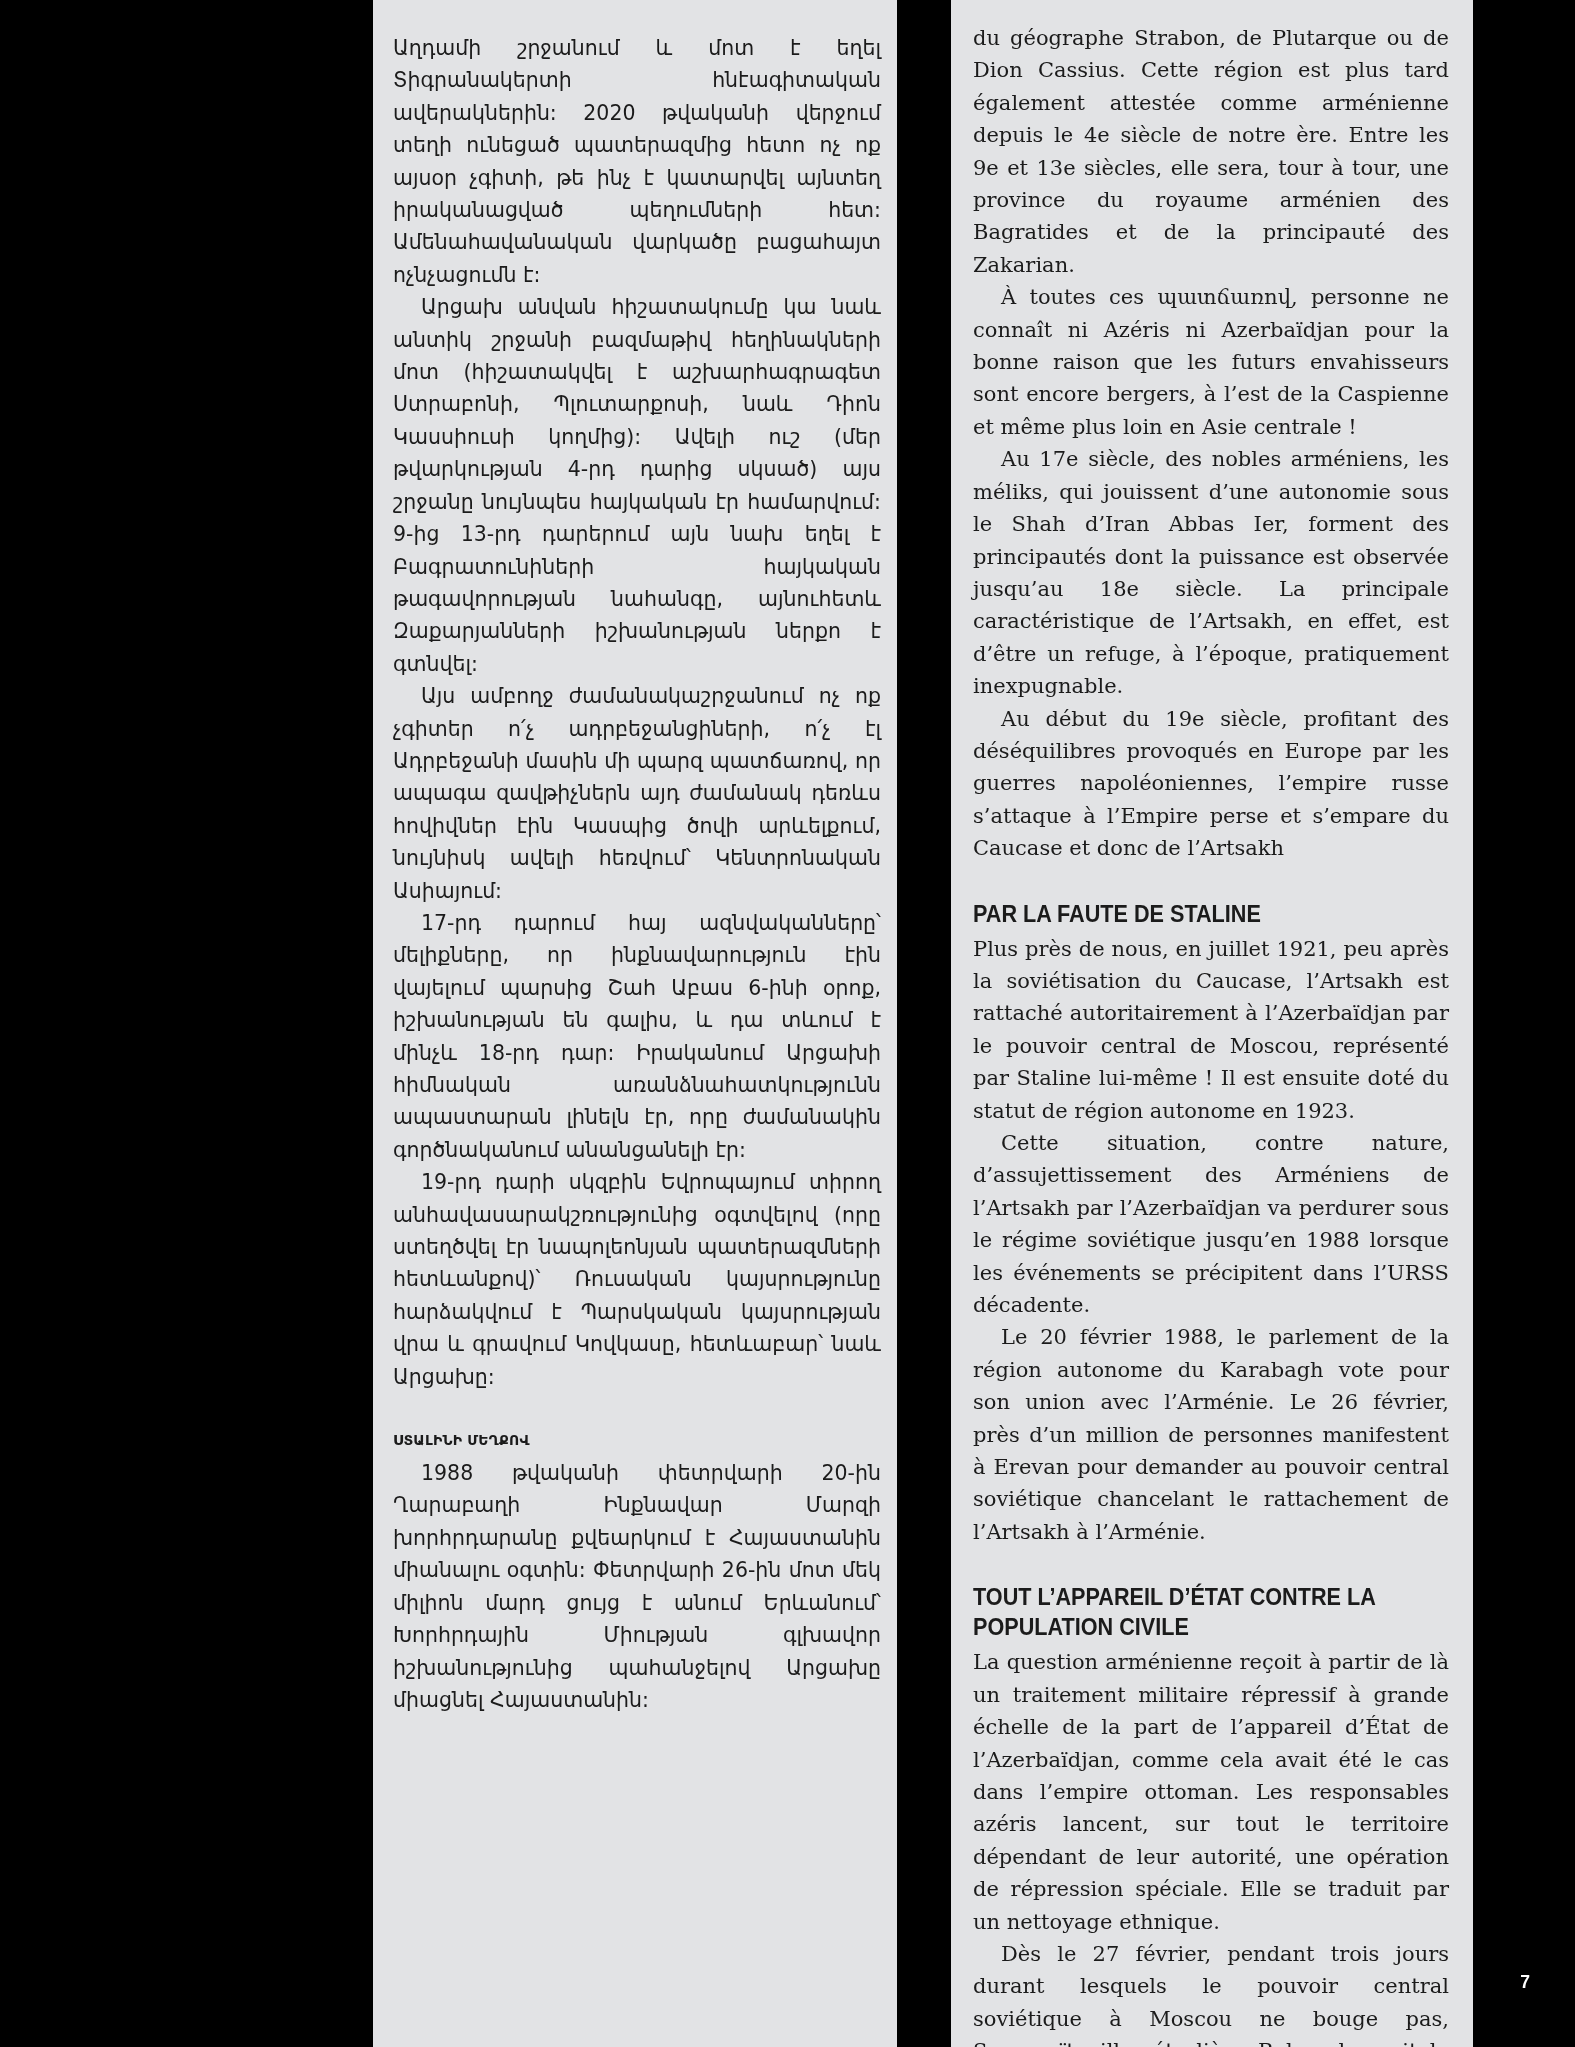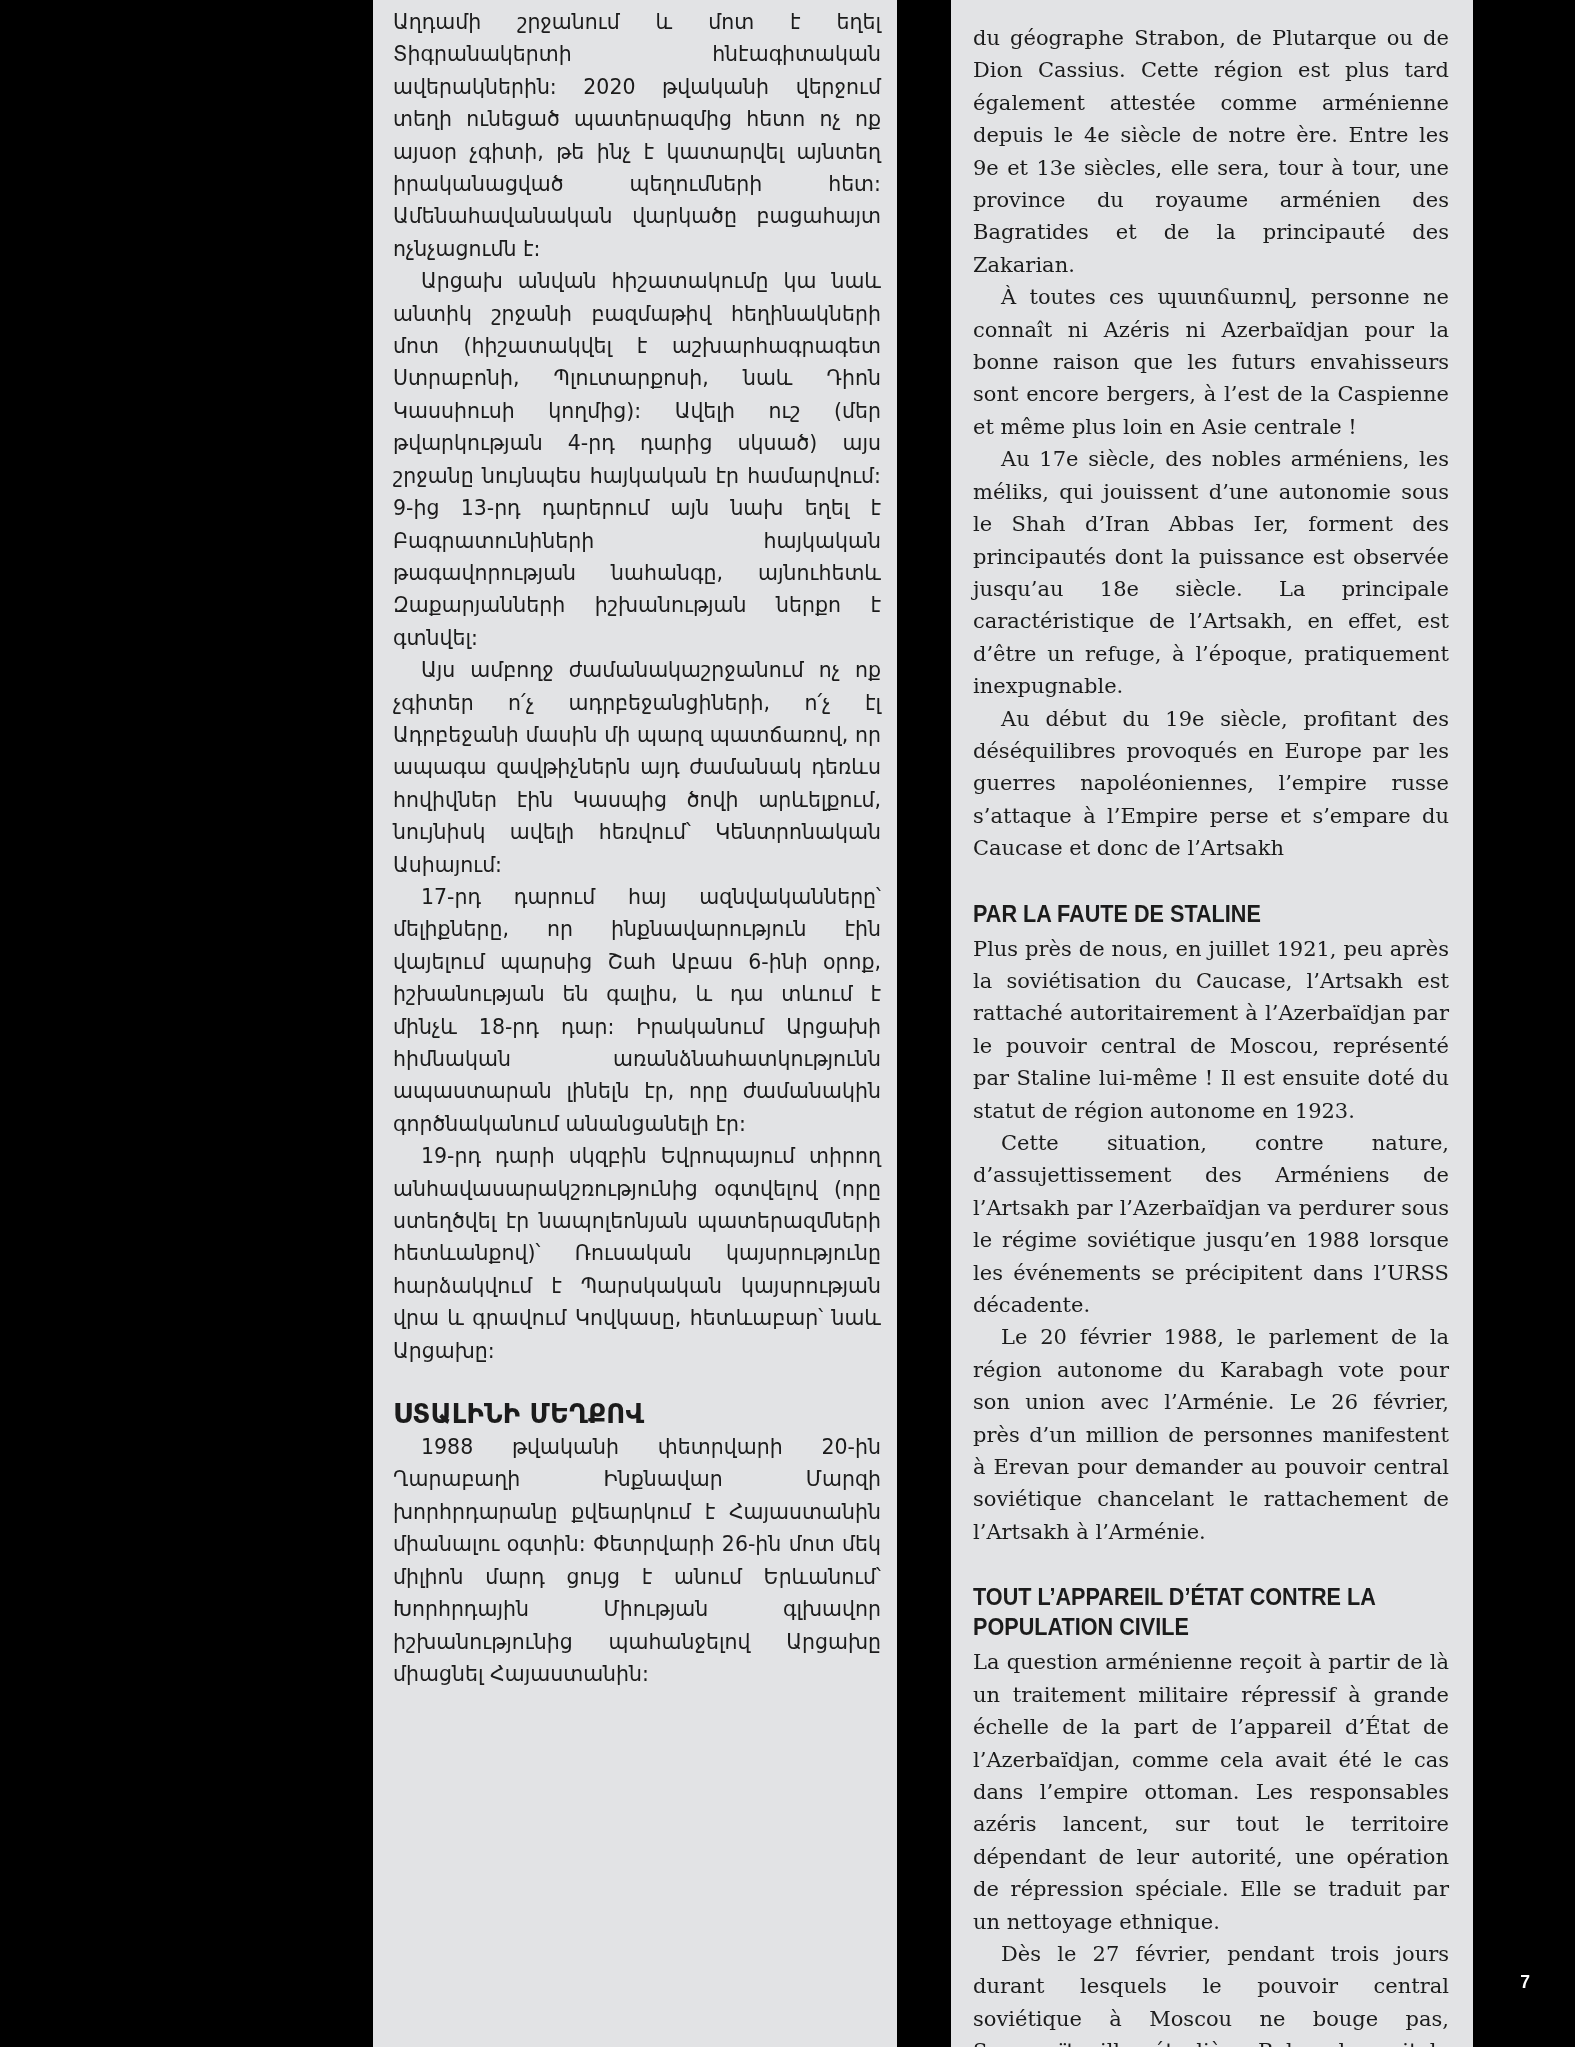--- a/index.html
+++ b/index.html
@@ -13,37 +13,37 @@
     width:1575px;height:2047px;position:relative;overflow:hidden;
     background:var(--bar);
     font-family:"DejaVu Sans",sans-serif;
   }
   .panel{
     position:absolute;top:0;height:2047px;
     background:var(--background);
     box-sizing:border-box;
     color:var(--text);
   }
-  #panel-left{left:373px;width:524px;padding:6px 16px 0 20px;}
+  #panel-left{left:373px;width:524px;padding:32px 16px 0 20px;}
   #panel-right{left:951px;width:522px;padding:22px 24px 16px 22px;}
 
   .col-left{
     font-family:"DejaVu Sans",sans-serif;
     font-size:20.5px;line-height:32.4px;
   }
   .col-right{
     font-family:"DejaVu Serif","Liberation Serif",serif;
     font-size:21px;line-height:32.4px;
   }
   p.paragraph{margin:0;text-align:justify;hyphens:auto;}
   p.paragraph.indent{text-indent:28px;}
 
   .col-left h3.heading{
     font-family:"DejaVu Sans",sans-serif;
-    font-weight:700;font-size:26px;line-height:30px;
+    font-weight:700;font-size:14px;line-height:30px;
     letter-spacing:.2px;margin:32px 0 2px 0;
   }
   .col-right h3.heading{
     font-family:"Liberation Sans",sans-serif;
     font-weight:700;font-size:23px;line-height:30px;
     letter-spacing:0;margin:34px 0 4px 0;
     transform:scaleX(.94);transform-origin:0 50%;
   }
 
   .side-bar{position:absolute;top:0;height:2047px;background:var(--bar);}

